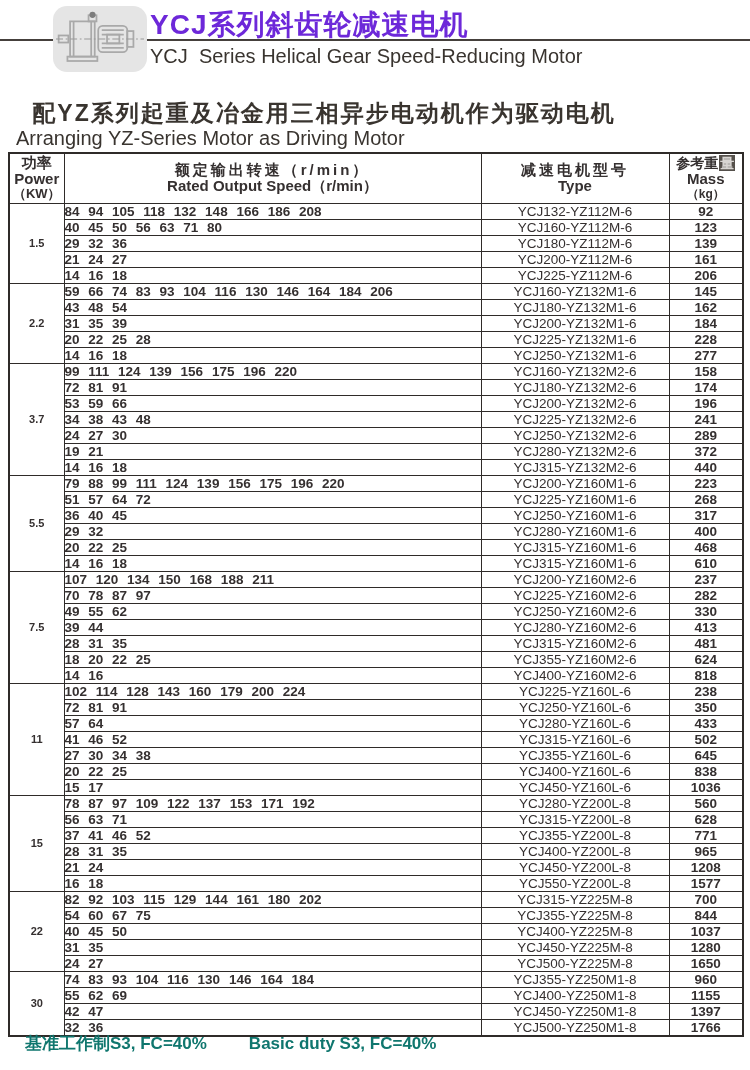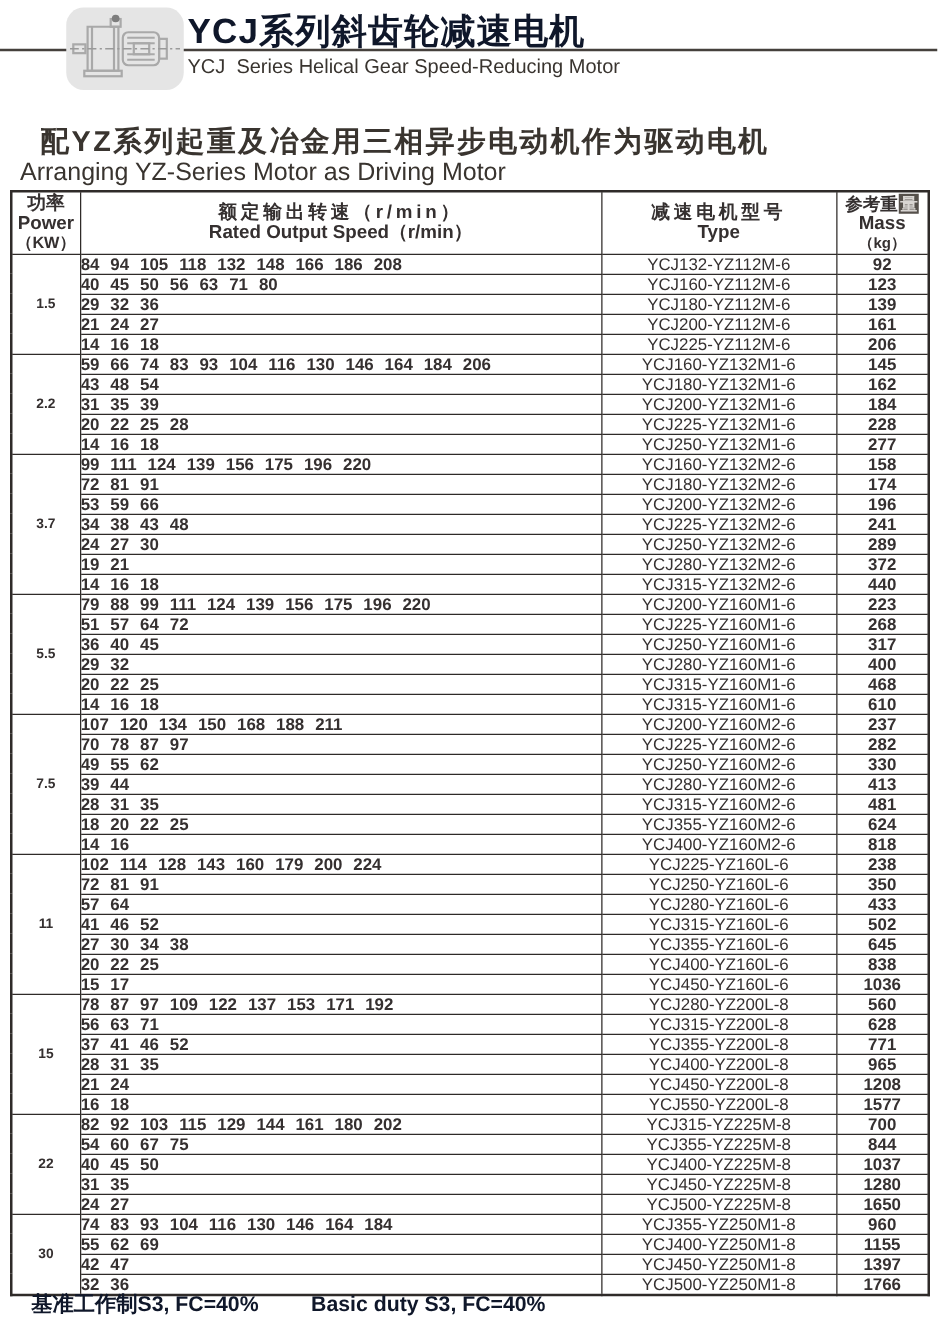--- a/index.html
+++ b/index.html
@@ -19,25 +19,25 @@
   }
   .logo{
     position:absolute;left:53px;top:6px;width:94px;height:66px;
     background:#e5e5e5;border-radius:14px;
     display:flex;align-items:center;justify-content:center;
     z-index:2;
   }
   .title-cn{
     position:absolute;left:150px;top:6px;margin:0;
     font-size:28px;font-weight:bold;letter-spacing:1px;
-    color:#0f172a;
+    color:#6d28d9;
   }
   .title-en{
     position:absolute;left:150px;top:45px;
-    font-size:16px;font-weight:400;color:#39342f;
+    font-size:20px;font-weight:400;color:#39342f;
     white-space:pre;
   }
   
   .sec-cn{
     position:absolute;left:0;top:98px;width:648px;margin:0;
     text-align:center;font-size:23px;font-weight:bold;letter-spacing:2px;
     color:#39342f;
   }
   .sec-en{
     position:absolute;left:16px;top:127px;width:750px;
@@ -72,21 +72,21 @@
   }
   td.type{
     text-align:center;font-size:13.5px;font-weight:normal;white-space:nowrap;
   }
   td.mass{
     text-align:center;font-size:13.5px;font-weight:bold;
   }
   
   .footer{
     position:absolute;left:25px;top:1032px;
-    font-size:17px;font-weight:bold;color:#0f172a;
+    font-size:17px;font-weight:bold;color:#0f766e;
   }
   .footer .gap{display:inline-block;width:42px;}
 </style>
 </head>
 <body>
 
 <div class="page">
 
   <div class="topline"></div>
 

